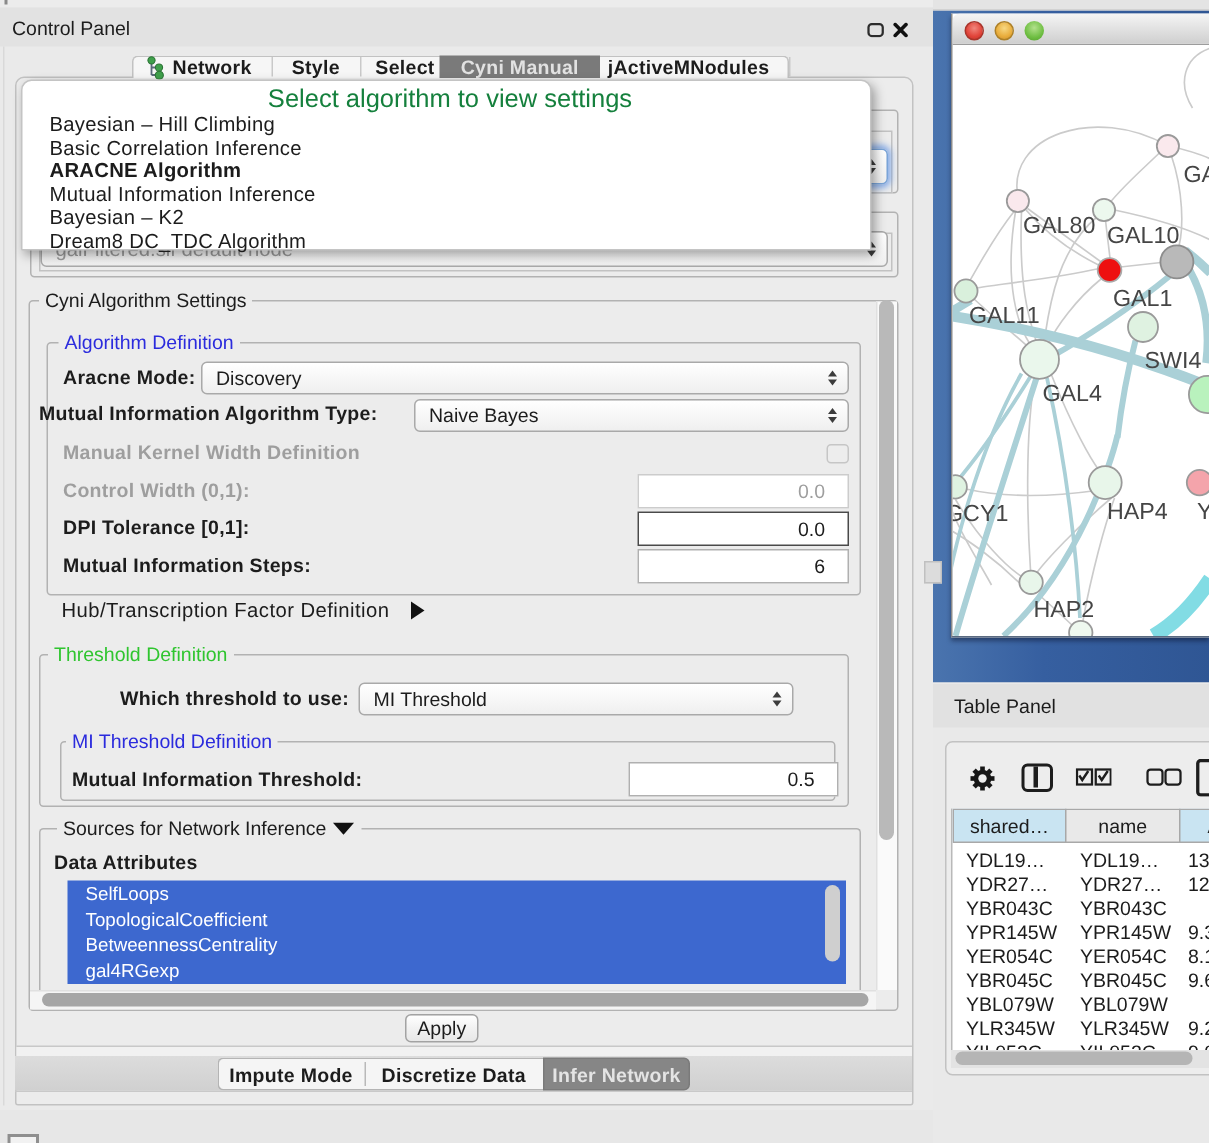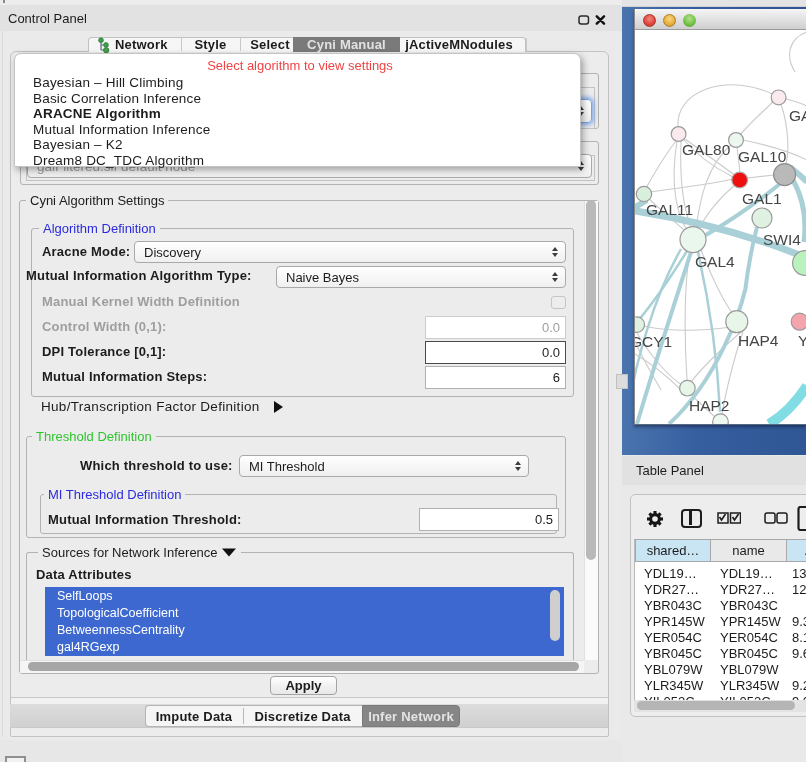--- a/index.html
+++ b/index.html
@@ -8,21 +8,21 @@
 .ab{position:absolute}
 .b{font-weight:bold;letter-spacing:0.2px}
 .gb{position:absolute;border:1px solid #b2b2b2;border-radius:3px}
 .gl{position:absolute;background:#ececec;padding:0 4px;line-height:13px;transform:translateY(-50%);white-space:nowrap}
 .lbl{position:absolute;white-space:nowrap;transform:translateY(-50%);line-height:14px}
 .combo{position:absolute;border:1px solid #a9a9a9;border-radius:4px;background:linear-gradient(#ffffff,#efefef)}
 .combo .tx{position:absolute;left:9px;top:50%;transform:translateY(-50%);white-space:nowrap}
 .spin{position:absolute;right:6px;top:50%;transform:translateY(-50%);width:7px;height:10px}
 .spin:before{content:"";position:absolute;left:0;top:0;border-left:3.5px solid transparent;border-right:3.5px solid transparent;border-bottom:4px solid #3c3c3c}
 .spin:after{content:"";position:absolute;left:0;bottom:0;border-left:3.5px solid transparent;border-right:3.5px solid transparent;border-top:4px solid #3c3c3c}
-.fld{position:absolute;background:#fff;border:1px solid #b0b0b0;text-align:center;padding-right:5px;display:flex;align-items:center;justify-content:flex-end}
+.fld{position:absolute;background:#fff;border:1px solid #b0b0b0;text-align:center;padding-right:15px;display:flex;align-items:center;justify-content:flex-end}
 </style>
 </head>
 <body>
 <div id="pg">
 
 <div class="ab" id="cpwin" style="left:0;top:0;width:622px;height:740px;background:#eaeaea">
 
   <div class="ab" style="left:0;top:0;width:622px;height:5px;background:#ececec"></div>
   <div class="ab" style="left:3px;top:0;width:2px;height:3px;background:#8a8a8a"></div>
 
@@ -54,21 +54,21 @@
   <div class="ab b" style="left:247px;top:37px;width:46px;height:15px;display:flex;align-items:center;justify-content:center">Select</div>
   <div class="ab b" style="left:293px;top:37px;width:107px;height:15px;display:flex;align-items:center;justify-content:center;color:#e2e2e2">Cyni Manual</div>
   <div class="ab b" style="left:400px;top:37px;width:118px;height:15px;display:flex;align-items:center;justify-content:center">jActiveMNodules</div>
   <div class="ab" style="left:526px;top:38px;width:1px;height:13px;background:#c9c9c9"></div>
 
   <div class="ab" style="left:11px;top:697px;width:597px;height:1px;background:#c8c8c8"></div>
   <div class="ab" style="left:11px;top:698px;width:597px;height:6px;background:#f1f1f1"></div>
   <div class="ab" style="left:10px;top:704px;width:598px;height:24px;background:linear-gradient(#dcdcdc,#d0d0d0);border-bottom:1px solid #c9c9c9"></div>
   <div class="ab" style="left:145px;top:705px;width:217px;height:22px;background:#f5f5f5;border:1px solid #b4b4b4;border-right:none;border-radius:4px 0 0 4px"></div>
   <div class="ab" style="left:362px;top:705px;width:98px;height:22px;background:#868686;border:1px solid #7a7a7a;border-radius:0 4px 4px 0"></div>
-  <div class="ab b" style="left:145px;top:705px;width:98px;height:22px;display:flex;align-items:center;justify-content:center">Impute Data</div>
+  <div class="ab b" style="left:145px;top:705px;width:98px;height:22px;display:flex;align-items:center;justify-content:center">Impute Mode</div>
   <div class="ab" style="left:243px;top:708px;width:1px;height:16px;background:#b9b9b9"></div>
   <div class="ab b" style="left:243px;top:705px;width:119px;height:22px;display:flex;align-items:center;justify-content:center">Discretize Data</div>
   <div class="ab b" style="left:362px;top:705px;width:98px;height:22px;display:flex;align-items:center;justify-content:center;color:#e4e4e4">Infer Network</div>
 </div>
 
 <div class="gb" style="left:20px;top:73px;width:579px;height:56px"></div>
 <div class="ab" style="left:26px;top:87px;width:569px;height:42px;border:1px solid #c2c2c2;background:#ececec"></div>
 <div class="combo" style="left:27px;top:99px;width:565px;height:24px;box-shadow:0 0 4px 2px rgba(100,150,230,.75);border-color:#7aa4d8">
       <span class="spin"></span>
     </div>
@@ -132,24 +132,24 @@
       </svg></div>
 <div class="lbl b" style="left:36px;top:575px">Data Attributes</div>
 <div class="ab" style="left:45px;top:587px;width:519px;height:69px;background:#3d68cf;color:#fff;font-size:12.5px">
   <div class="ab" style="left:12px;top:2px">SelfLoops</div>
   <div class="ab" style="left:12px;top:19px">TopologicalCoefficient</div>
   <div class="ab" style="left:12px;top:36px">BetweennessCentrality</div>
   <div class="ab" style="left:12px;top:53px">gal4RGexp</div>
   <div class="ab" style="left:505px;top:3px;width:10px;height:51px;background:#cfcfcf;border-radius:5px"></div>
 </div>
 
-<div class="ab" style="left:270px;top:676px;width:67px;height:19px;background:linear-gradient(#ffffff,#f2f2f2 48%,#e8e8e8);border:1px solid #a3a3a3;border-radius:4px;display:flex;align-items:center;justify-content:center;font-weight:bold">Apply</div>
+<div class="ab" style="left:270px;top:676px;width:49px;height:19px;background:linear-gradient(#ffffff,#f2f2f2 48%,#e8e8e8);border:1px solid #a3a3a3;border-radius:4px;display:flex;align-items:center;justify-content:center;font-weight:normal">Apply</div>
 
 <div class="ab" style="left:14px;top:53px;width:567px;height:114px;background:#fff;border:1px solid #c4c4c4;border-radius:7px 7px 1px 1px;box-shadow:2px 3px 7px rgba(0,0,0,.35)">
-  <div style="text-align:center;color:#ef4444;height:21px;line-height:24px;font-size:13px;text-indent:5px">Select algorithm to view settings</div>
+  <div style="text-align:center;color:#15803d;height:21px;line-height:24px;font-size:17px;text-indent:5px">Select algorithm to view settings</div>
   <div style="padding-left:18px;line-height:15.5px;font-size:13.5px;letter-spacing:0.2px">Bayesian – Hill Climbing<br>Basic Correlation Inference<br><span class="b">ARACNE Algorithm</span><br>Mutual Information Inference<br>Bayesian – K2<br>Dream8 DC_TDC Algorithm</div>
 </div>
 
 <div class="ab" style="left:622px;top:0;width:184px;height:455px;background:linear-gradient(90deg,#4a74ae,#365fa0 40%,#2f5694)"></div>
 <div class="ab" style="left:622px;top:0;width:184px;height:7px;background:#e4e4e4;border-bottom:1px solid #d2d2d2"></div>
 
 <div class="ab" style="left:634px;top:9px;width:172px;height:416px;background:#fff;border-left:1px solid #8a8a8a;border-bottom:1px solid #5a6a80;box-shadow:0 2px 3px rgba(0,0,20,.4)">
   <div class="ab" style="left:0;top:0;width:172px;height:21px;background:linear-gradient(#f5f5f5,#cfcfcf);border-bottom:1px solid #9c9c9c;border-radius:5px 0 0 0">
     <div class="ab" style="left:8px;top:5px;width:13px;height:13px;border-radius:50%;background:radial-gradient(circle at 50% 35%,#f0887e,#e1443a 60%,#c03228);border:.5px solid #a8352b"></div>
     <div class="ab" style="left:28px;top:5px;width:13px;height:13px;border-radius:50%;background:radial-gradient(circle at 50% 35%,#f7d883,#e9ad3c 60%,#c88d2d);border:.5px solid #ad8028"></div>

